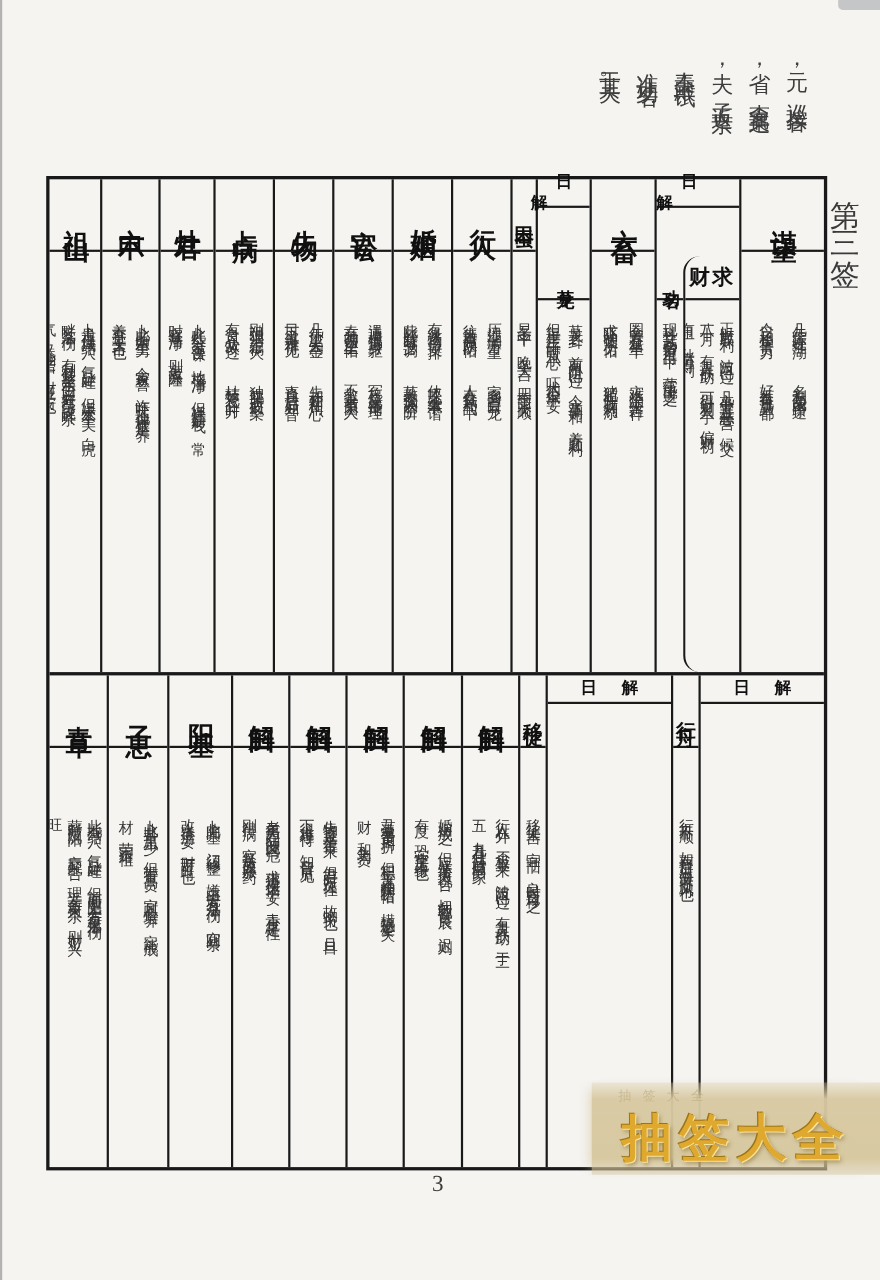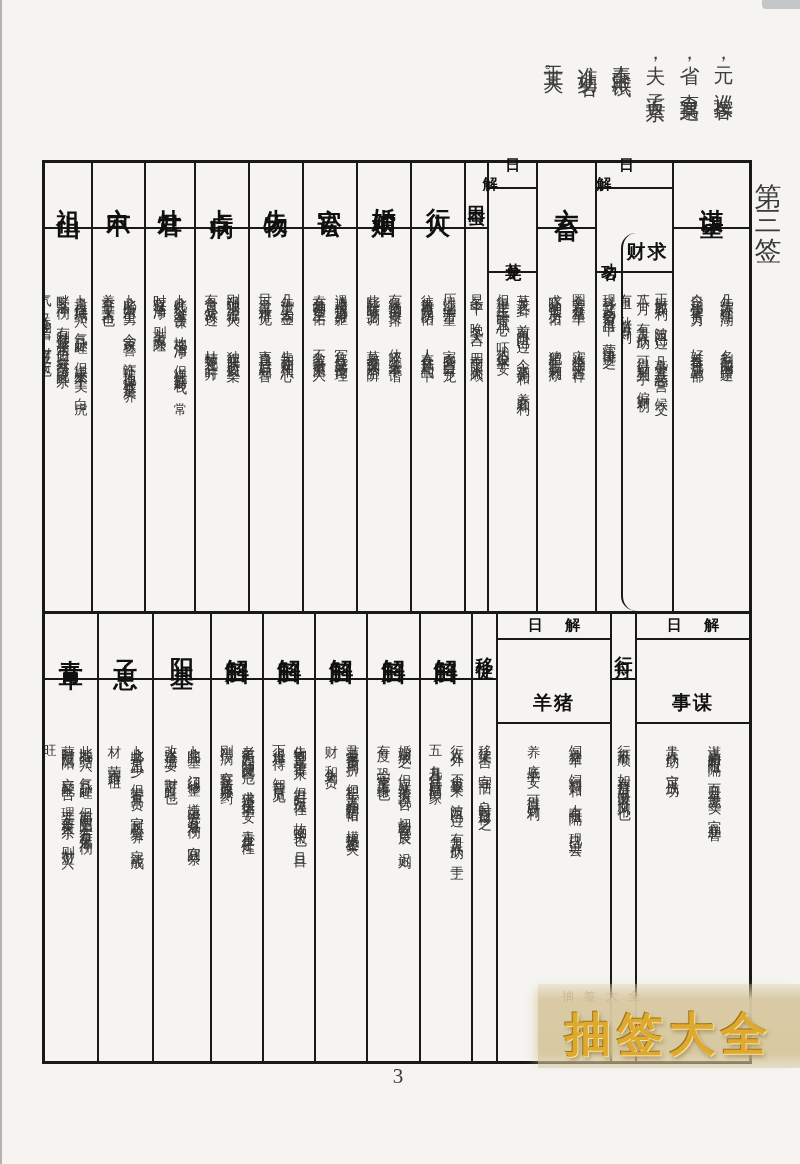--- a/index.html
+++ b/index.html
@@ -208,45 +208,31 @@
           <div class="vline">卜贵祖佳城结穴　气脉足旺　但嫌水字不美　白虎</div>
           <div class="vline">畔受杀冲伤　有利宜修整水字归口并掩祭白虎畔杀</div>
           <div class="vline">气　又添油之后　财丁旺平安也</div>
         </div>
       </div>
     </div>
     <div class="t-row">
       <div class="t-col t-group" style="flex-grow: 16.5;">
         <div class="t-ghead">日解</div>
         <div class="t-subrow">
-          <div class="t-subcol" style="flex-grow: 1;">
-            <div class="t-head head-h">事谋</div>
-            <div class="t-body">
-              <div class="vline">谋事初时有阻隔　而且有虚无实　宜立胆智</div>
-              <div class="vline">贵人扶助　定可成功</div>
-            </div>
-          </div>
         </div>
       </div>
       <div class="t-col" style="flex-grow: 3.4;">
         <div class="t-head head-vs">行舟</div>
         <div class="t-body">
           <div class="vline">行舟不顺　如有择日出海又可顺风也</div>
         </div>
       </div>
       <div class="t-col t-group" style="flex-grow: 16.5;">
         <div class="t-ghead">日解</div>
         <div class="t-subrow">
-          <div class="t-subcol" style="flex-grow: 1;">
-            <div class="t-head head-h">羊猪</div>
-            <div class="t-body">
-              <div class="vline">饲养猪羊　饲料调和　上有阻隔　现已过去</div>
-              <div class="vline">养　底子平安　可得厚财利</div>
-            </div>
-          </div>
         </div>
       </div>
       <div class="t-col" style="flex-grow: 3.4;">
         <div class="t-head head-vs">移徙</div>
         <div class="t-body">
           <div class="vline">移徒未吉　宜守旧　良时吉日移之</div>
         </div>
       </div>
       <div class="t-col" style="flex-grow: 7.4;">
         <div class="t-head head-v">解曰</div>

